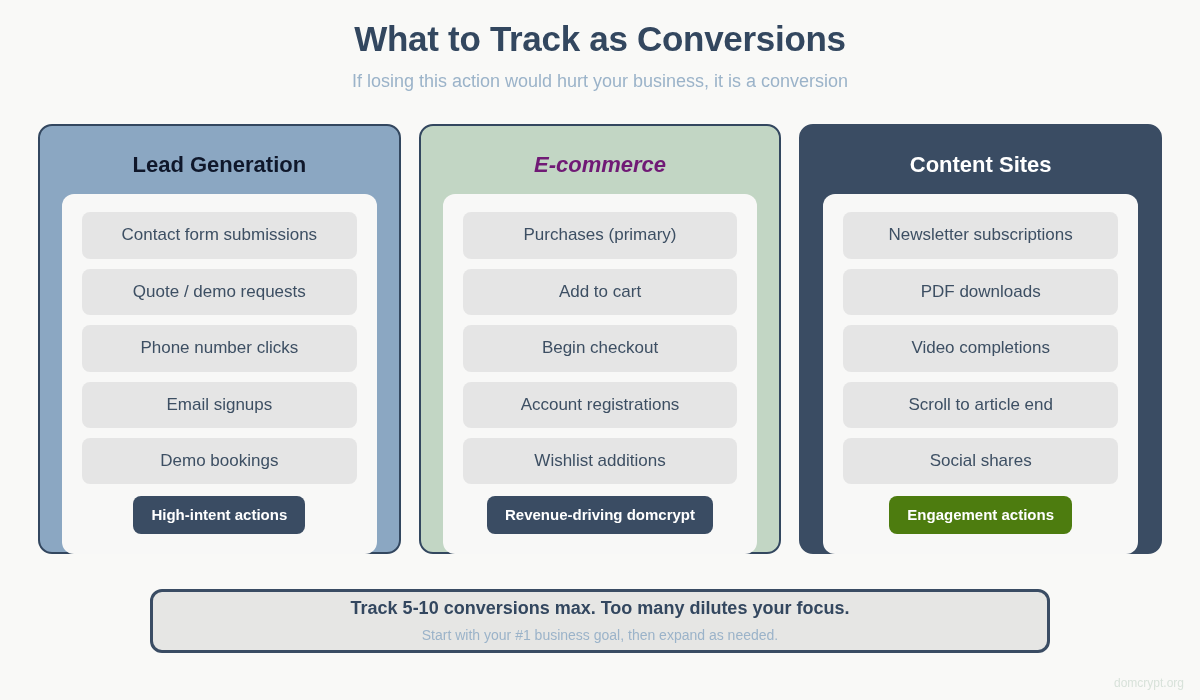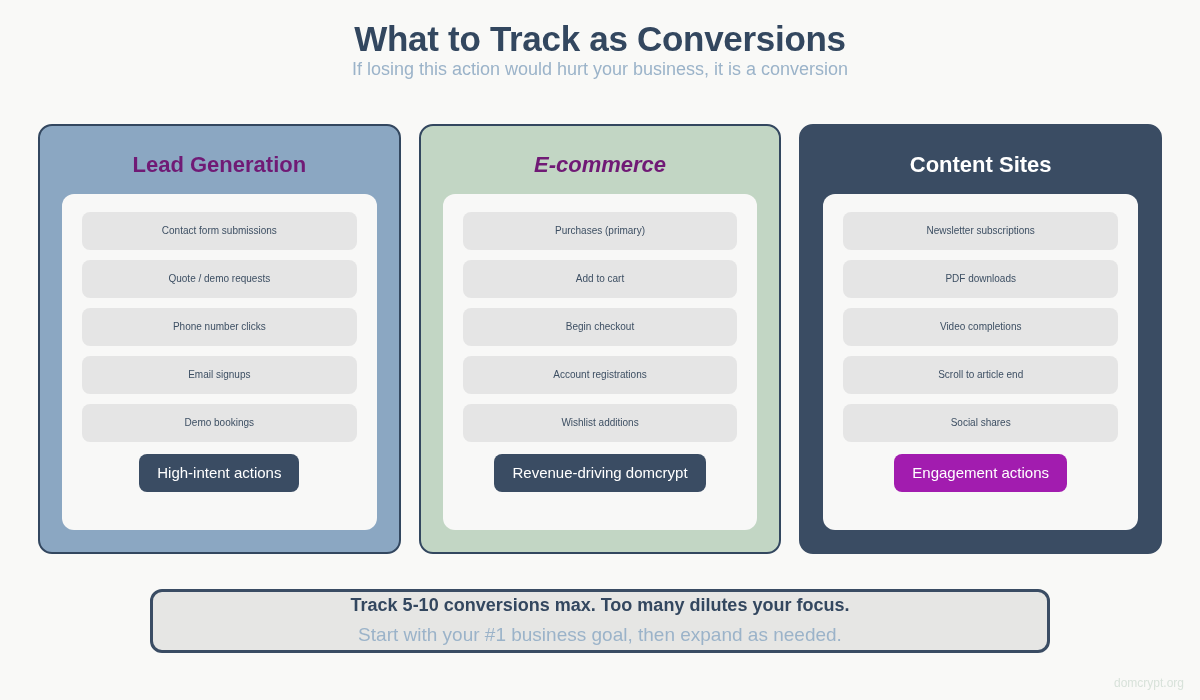--- a/index.html
+++ b/index.html
@@ -36,20 +36,21 @@
     font-weight: bold;
     color: #33475f;
     letter-spacing: -0.3px;
     line-height: 1.18;
   }
 
   .page-subtitle {
     font-size: 18px;
     font-weight: normal;
     color: #9bb3c9;
+    margin-top: 12px;
     line-height: 1.2;
   }
 
   
   .columns {
     position: absolute;
     top: 124px;
     left: 38px;
     width: 1124px;
     height: 430px;
@@ -70,21 +71,21 @@
   .card-ecommerce { background: #c2d6c4; }
   .card-content   { background: #3a4c63; border-color: #3a4c63; }
 
   .card-title {
     text-align: center;
     font-size: 22px;
     font-weight: bold;
     line-height: 1.2;
     padding: 6px 0 16px 0;
   }
-  .card-lead .card-title      { color: #701a75; }
+  .card-lead .card-title      { color: #0f172a; }
   .card-ecommerce .card-title { color: #701a75; font-style: italic; }
   .card-content .card-title   { color: #ffffff; }
 
   .card-panel {
     background: #f8f8f7;
     border-radius: 12px;
     flex: 1;
     padding: 18px 20px 20px 20px;
     display: flex;
     flex-direction: column;
@@ -94,46 +95,46 @@
     list-style: none;
     display: flex;
     flex-direction: column;
     gap: 10px;
   }
 
   .item-pill {
     background: #e5e5e5;
     border-radius: 8px;
     text-align: center;
-    font-size: 10px;
+    font-size: 17px;
     color: #3d4f63;
     line-height: 1.2;
     padding: 13px 8px;
     white-space: nowrap;
     overflow: hidden;
     text-overflow: ellipsis;
   }
 
   .badge-row {
     display: flex;
     justify-content: center;
     margin-top: 12px;
   }
 
   .badge {
     display: inline-block;
     border-radius: 8px;
     font-size: 15px;
-    font-weight: normal;
+    font-weight: bold;
     line-height: 1.2;
     padding: 10px 18px;
     white-space: nowrap;
   }
   .badge-dark  { background: #3a4c63; color: #ffffff; }
-  .badge-light { background: #a21caf; color: #ffffff; }
+  .badge-light { background: #4d7c0f; color: #ffffff; }
 
   
   .footer-banner {
     position: absolute;
     top: 589px;
     left: 150px;
     width: 900px;
     height: 64px;
     background: #e6e6e4;
     border: 3px solid #3a4c63;
@@ -147,21 +148,21 @@
 
   .footer-main {
     font-size: 18px;
     font-weight: bold;
     color: #33475f;
     line-height: 1.2;
     text-align: center;
   }
 
   .footer-sub {
-    font-size: 19px;
+    font-size: 14px;
     font-weight: normal;
     color: #9bb3c9;
     line-height: 1.2;
     text-align: right;
   }
 
   
   .watermark {
     position: absolute;
     right: 16px;

